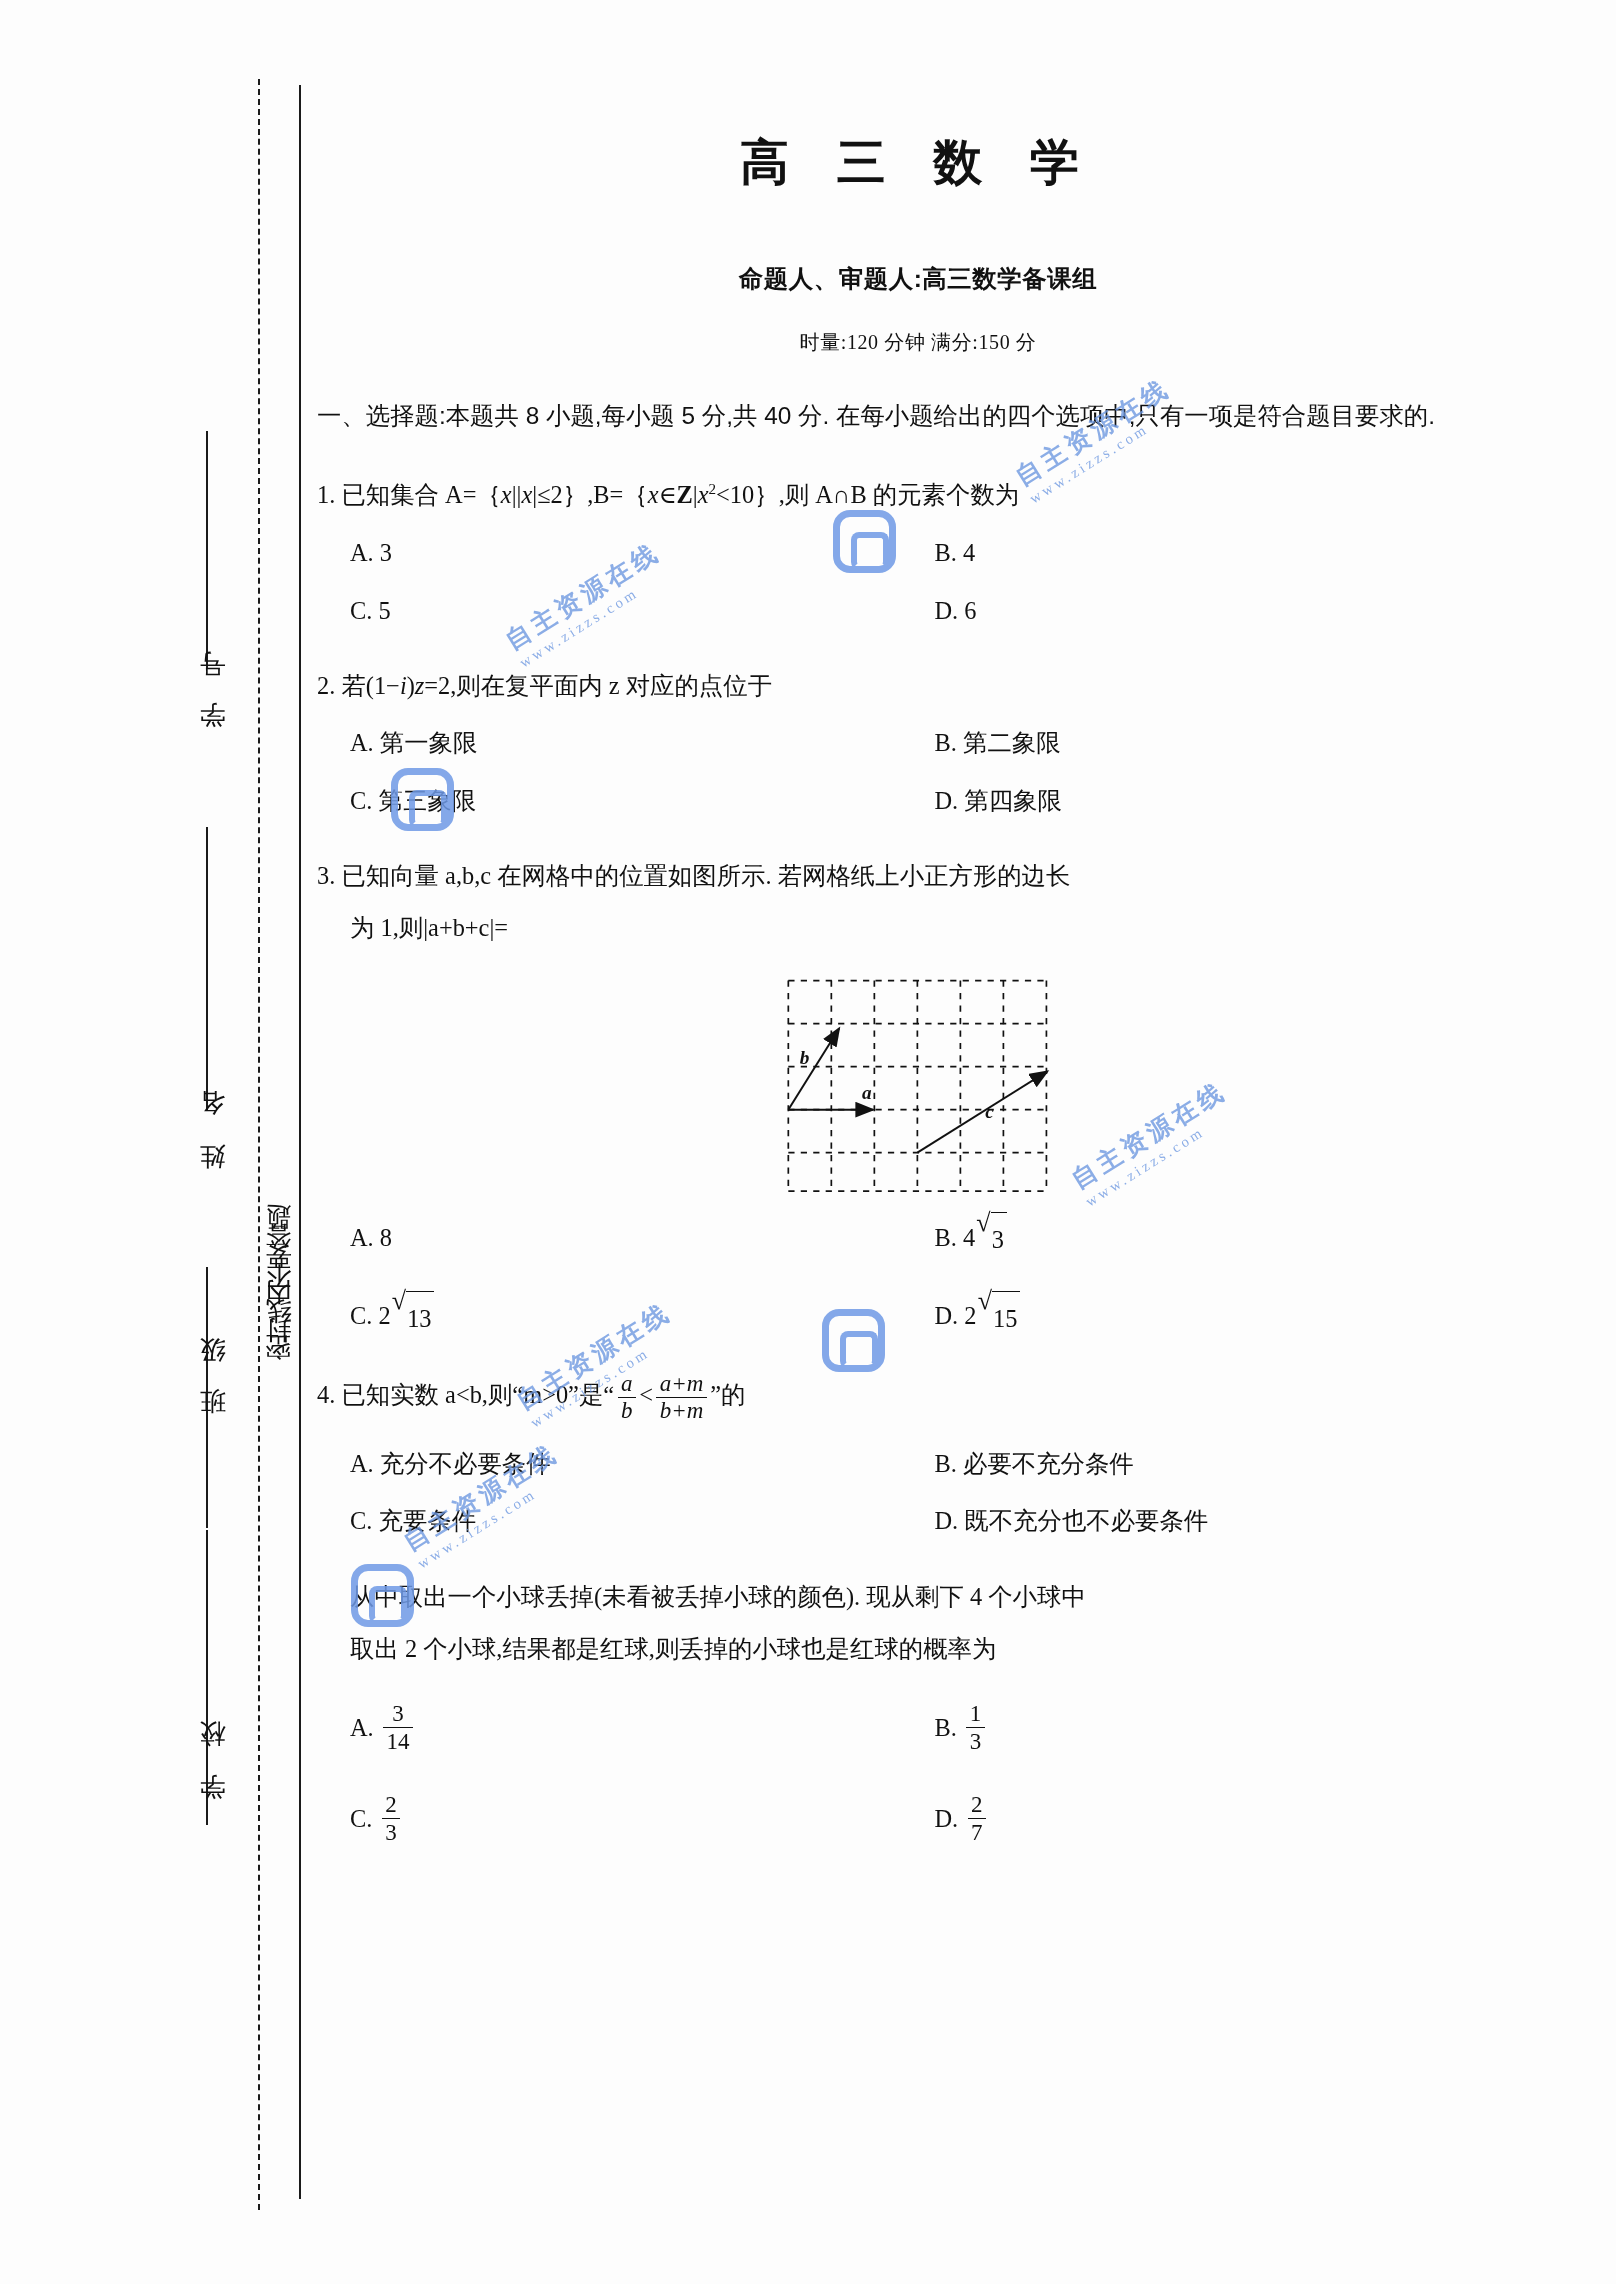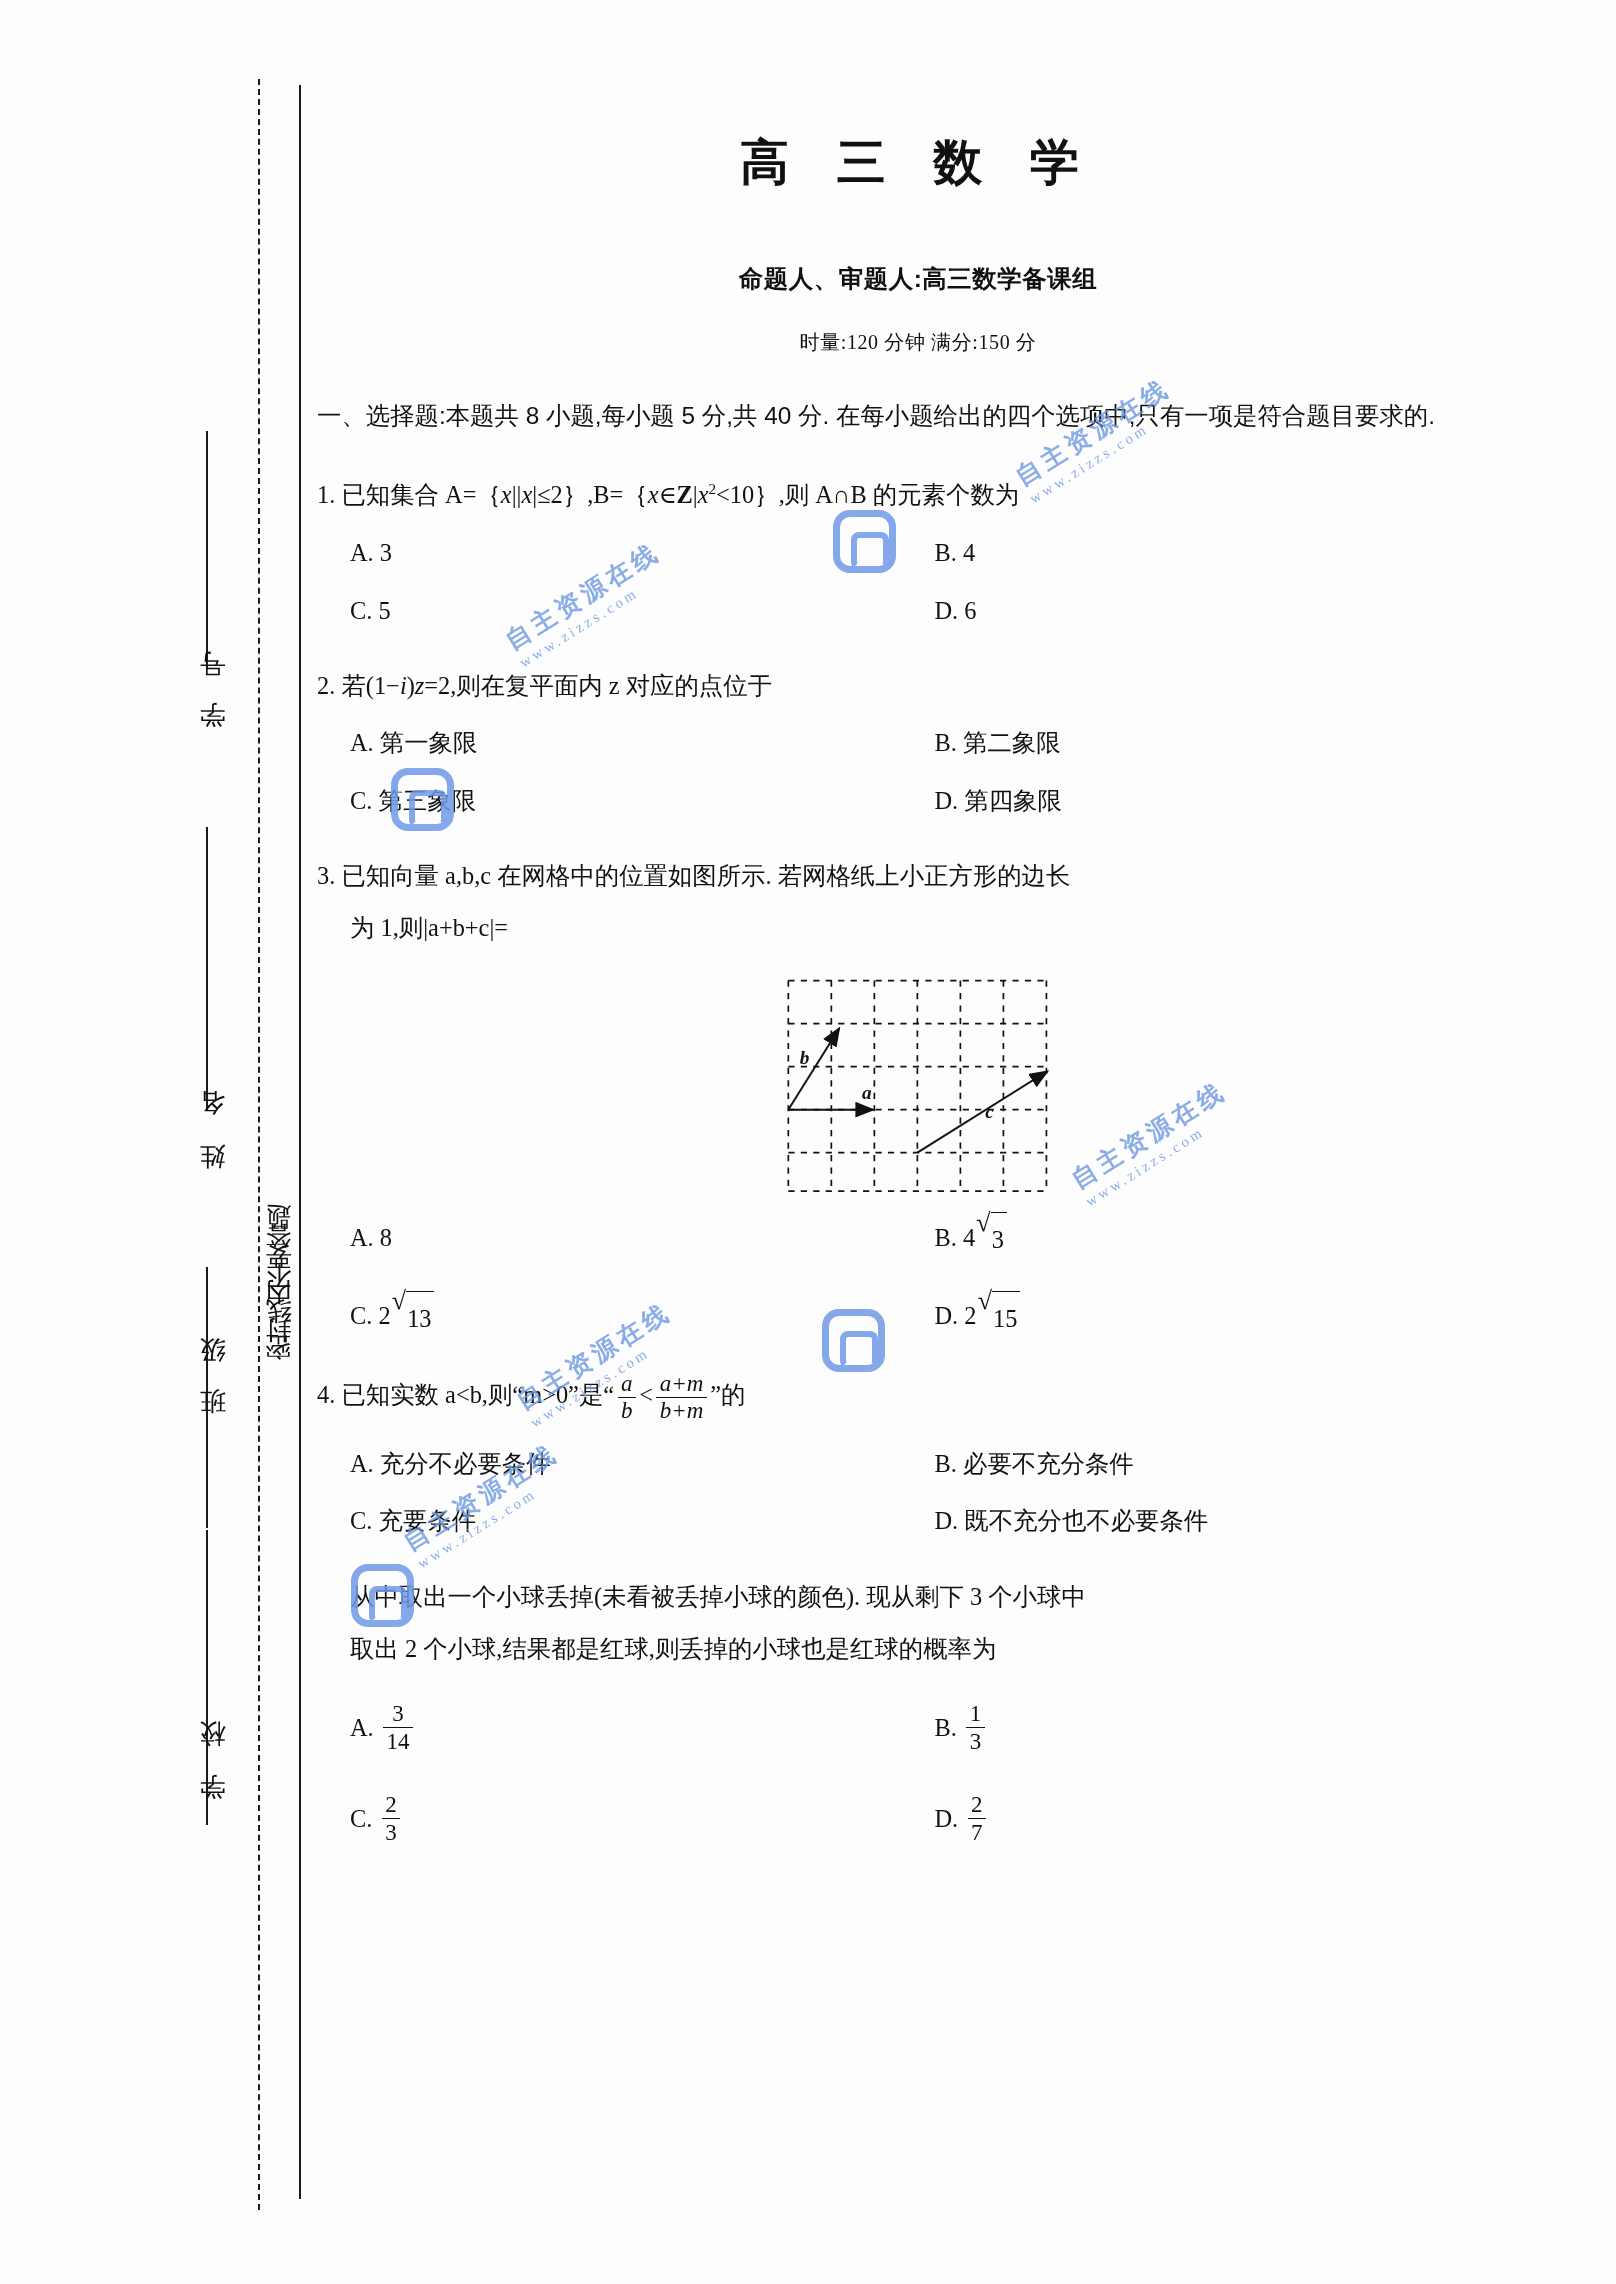--- a/index.html
+++ b/index.html
@@ -404,21 +404,21 @@
           <span>充要条件</span>
         </div>
         <div class="opt-cell">
           <span>D.</span>&nbsp;
           <span>既不充分也不必要条件</span>
         </div>
       </div>
     </div>
 
     <div class="q" style="margin-top:24px;">
-      <span class="q-stem-indent">从中取出一个小球丢掉(未看被丢掉小球的颜色). 现从剩下 3 个小球中</span>
+      <span class="q-stem-indent">从中取出一个小球丢掉(未看被丢掉小球的颜色). 现从剩下 4 个小球中</span>
       <span class="q-stem-indent">取出 2 个小球,结果都是红球,则丢掉的小球也是红球的概率为</span>
 
       <div class="opt-row" style="margin-top:16px;">
         <div class="opt-cell tall">
           <span>A.</span>&nbsp;
           <span class="frac">
             <span class="num">3</span>
             <span class="den">14</span>
           </span>
         </div>

